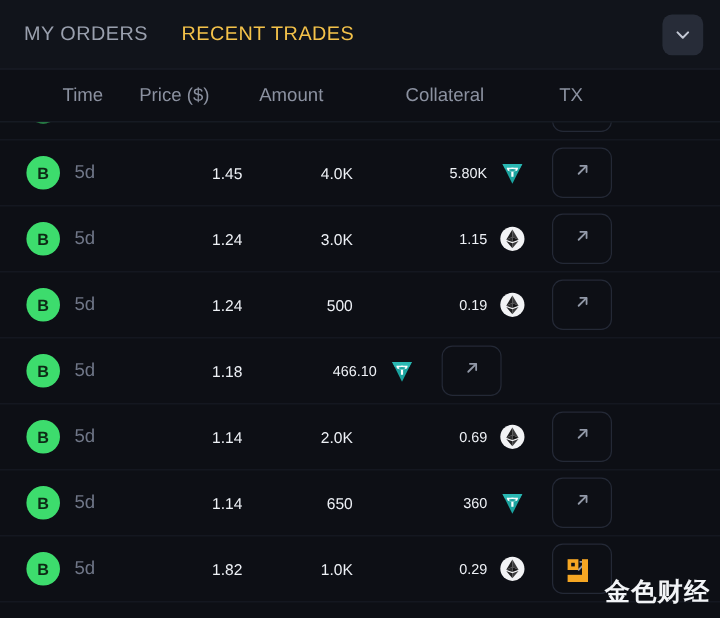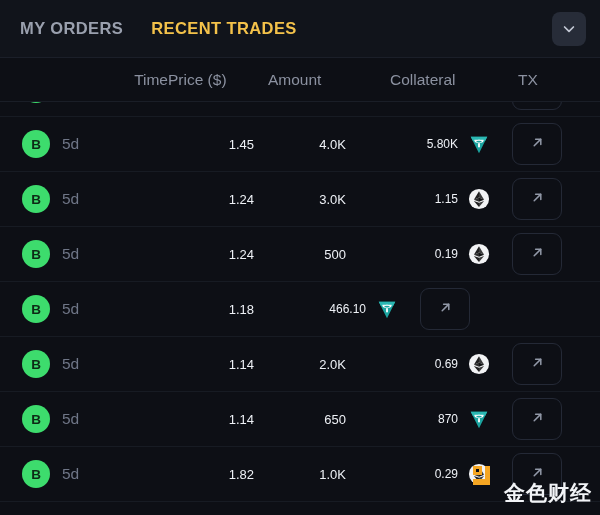--- a/index.html
+++ b/index.html
@@ -32,21 +32,20 @@
     align-items: center;
     padding: 0 14px 0 20px;
     background: #11141b;
     border-bottom: 1px solid #1b1f29;
   }
   .tabs {
     display: flex;
     align-items: flex-end;
     gap: 28px;
     flex: 1 1 auto;
-    font-weight: bold;
   }
   .tab {
     font-size: 16.5px;
     letter-spacing: 0.4px;
     color: #9aa0ae;
     white-space: nowrap;
     cursor: pointer;
     user-select: none;
   }
   .tab.active {
@@ -76,21 +75,21 @@
     background: #0d0f15;
     border-bottom: 1px solid #1a1e27;
   }
   .colhead .ch {
     font-size: 15.5px;
     color: #8b91a0;
     white-space: nowrap;
   }
 
   
-  .c-time     { width: 168px; padding-left: 22px; box-sizing: border-box; text-align: right; }
+  .c-time     { width: 116px; padding-left: 22px; box-sizing: border-box; text-align: center; }
   .c-price    { width: 86px;  text-align: right; }
   .c-amount   { width: 92px;  text-align: right; padding-left: 8px; box-sizing: border-box;}
   .c-coll     { width: 150px; text-align: right; padding-right: 6px; box-sizing: border-box;}
   .c-tx       { width: 84px;  text-align: left; padding-left: 16px; box-sizing: border-box;}
 
   .colhead .c-price  { text-align: left; padding-left: 0; }
   .colhead .c-amount { text-align: left; padding-left: 14px;}
   .colhead .c-coll   { text-align: left; padding-left: 44px; }
   .colhead .c-tx     { text-align: left; padding-left: 22px; }
 
@@ -379,21 +378,21 @@
           </div>
         </div>
         <div class="row">
           <div class="c-time side-cell">
             <div class="side-badge">B</div>
             <div class="time-txt">5d</div>
           </div>
           <div class="c-price num">1.14</div>
           <div class="c-amount num">650</div>
           <div class="c-coll coll-cell">
-            <span class="coll-val">870</span>
+            <span class="coll-val">360</span>
             <svg class="coin" viewBox="0 0 24 24">
               <path d="M3 4 H21 L12 22 Z" fill="#1ba4a0"></path>
               <path d="M3 4 H21 L18.6 8.6 H5.4 Z" fill="#2ab7b2"></path>
               <rect x="7" y="7.4" width="10" height="1.7" fill="#ffffff"></rect>
               <rect x="11" y="7.4" width="2" height="8.2" fill="#ffffff"></rect>
               <ellipse cx="12" cy="9.6" rx="4.6" ry="1.5" fill="#1ba4a0"></ellipse>
               <ellipse cx="12" cy="9.2" rx="4.6" ry="1.5" fill="#ffffff"></ellipse>
               <ellipse cx="12" cy="9.4" rx="3.1" ry="0.85" fill="#1ba4a0"></ellipse>
             </svg>
           </div>

